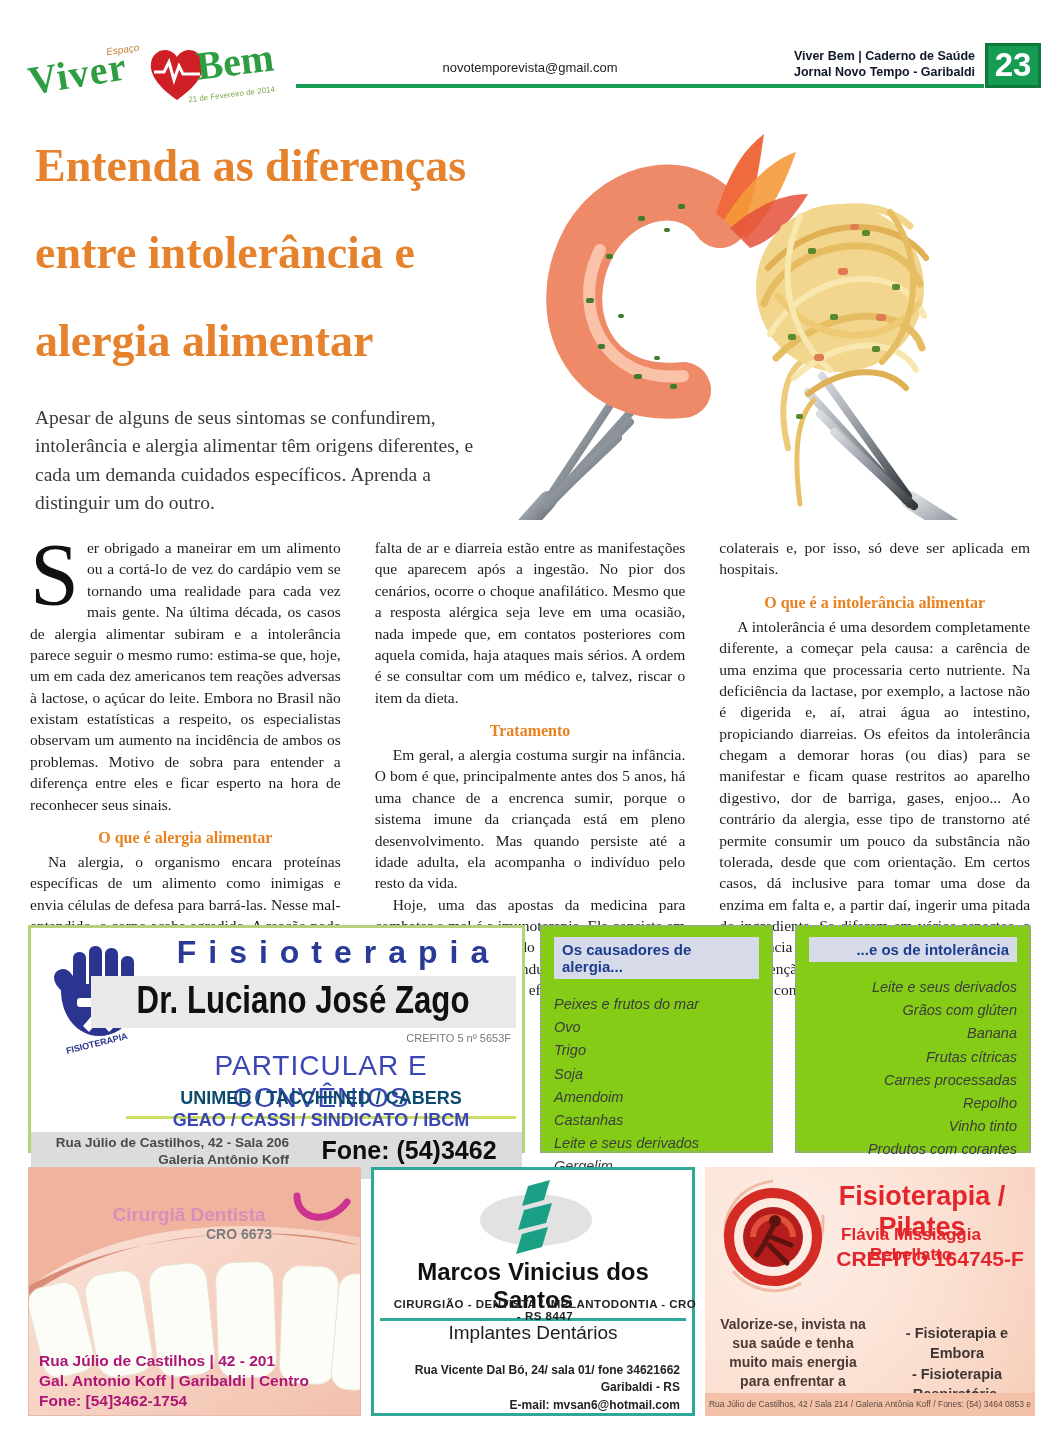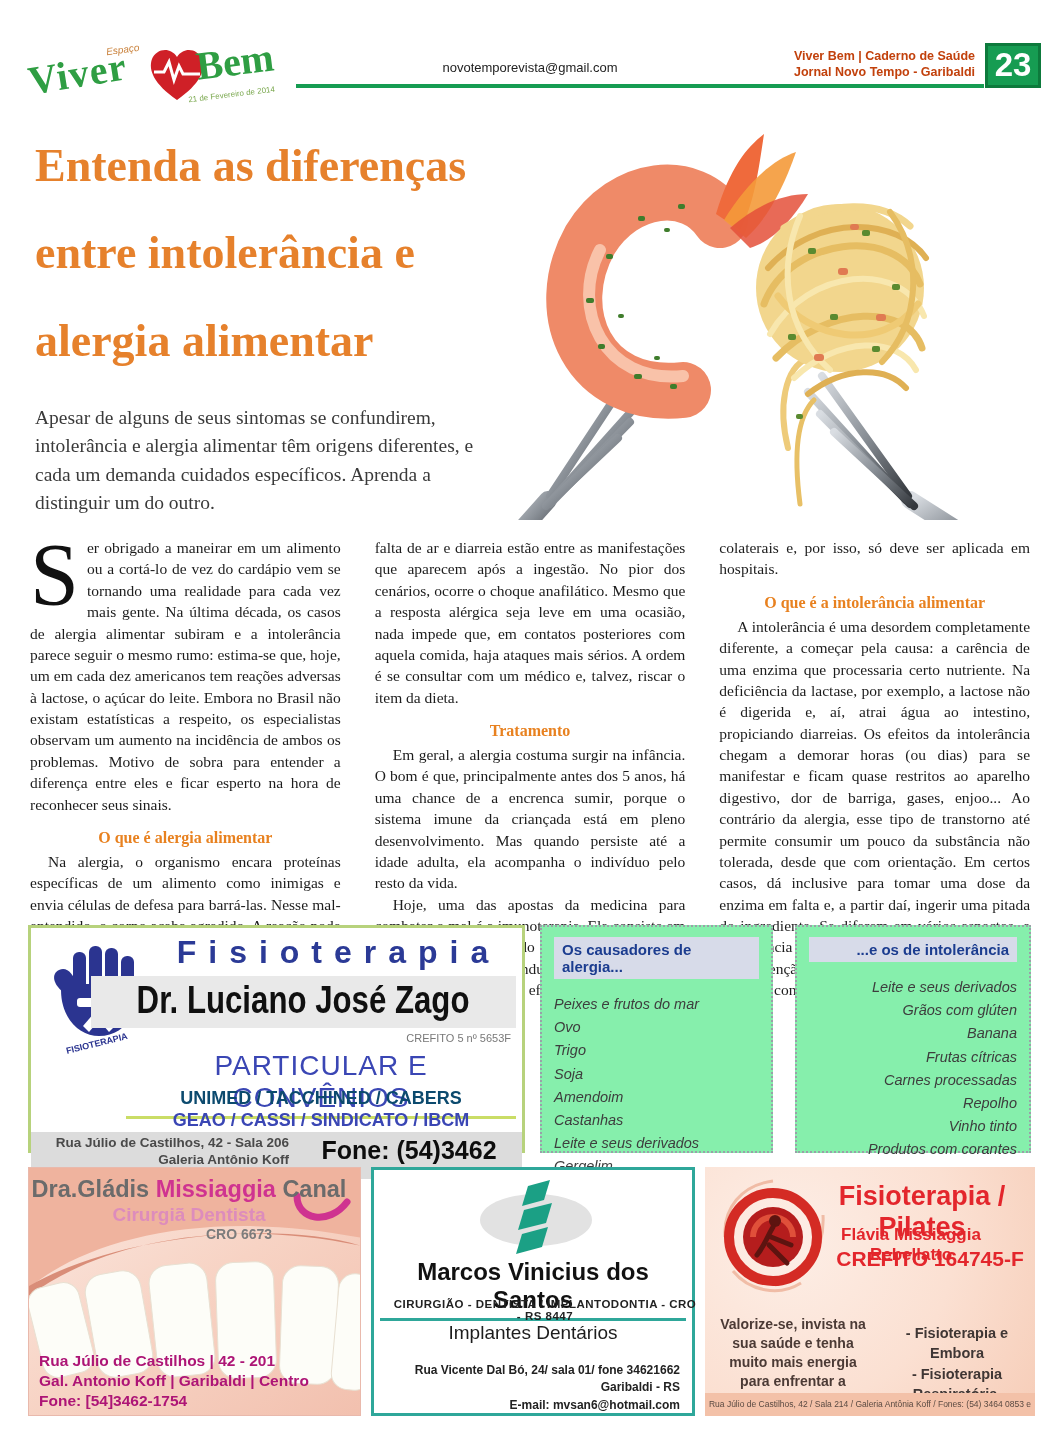--- a/index.html
+++ b/index.html
@@ -10,21 +10,21 @@
 
   
   #logo{left:28px;top:42px;width:290px;height:70px;}
   .logo-espaco{position:absolute;left:78px;top:2px;font-size:10px;color:#c9803a;font-style:italic;transform:rotate(-8deg);}
   .logo-viver{position:absolute;left:0px;top:8px;font-size:40px;font-weight:bold;color:#2f9e43;transform:rotate(-9deg);letter-spacing:1px;}
   .logo-bem{position:absolute;left:168px;top:-4px;font-size:40px;font-weight:bold;color:#2f9e43;transform:rotate(-7deg);}
   .logo-date{position:absolute;left:160px;top:48px;font-size:8px;color:#7aa84e;transform:rotate(-7deg);}
   #logo-heart{position:absolute;left:118px;top:2px;width:62px;height:60px;}
   #hdr-email{left:330px;top:60px;width:400px;text-align:center;font-size:13px;color:#222;}
   #hdr-rule{left:296px;top:84px;width:688px;height:4px;background:#169c52;}
-  #hdr-edition{left:700px;top:48px;width:275px;text-align:right;font-size:12.5px;font-weight:bold;color:#c2410c;line-height:1.3;}
+  #hdr-edition{left:700px;top:48px;width:275px;text-align:right;font-size:12.5px;font-weight:bold;color:#0f172a;line-height:1.3;}
   #hdr-pagebox{left:985px;top:43px;width:56px;height:45px;background:#169c52;border:3px solid #0d7a3c;box-sizing:border-box;
                color:#fff;font-size:33px;font-weight:bold;text-align:center;line-height:38px;}
 
   
   #headline{left:35px;top:122px;width:470px;font-size:46px;font-weight:bold;color:#e6812c;line-height:1.9;}
   #headline span{display:block;}
   #lede{left:35px;top:404px;width:472px;font-size:19.5px;color:#3a3a3a;line-height:1.45;}
 
   
   #photo{left:478px;top:108px;width:580px;height:412px;}
@@ -46,21 +46,21 @@
   #zago-crefito{left:60px;top:104px;width:420px;text-align:right;font-size:11px;color:#787878;}
   #zago-conv{left:95px;top:122px;width:390px;text-align:center;color:#3a46b4;font-size:28px;letter-spacing:1px;border-bottom:3px solid #cadd66;padding-bottom:2px;}
   #zago-l2{left:95px;top:160px;width:390px;text-align:center;color:#0c4a6e;font-weight:bold;font-size:18px;}
   #zago-l3{left:95px;top:182px;width:390px;text-align:center;color:#3a46b4;font-weight:bold;font-size:18px;}
   #zago-foot{left:0;top:204px;width:491px;height:47px;background:#dcdcdc;}
   #zago-addr{left:8px;top:207px;width:250px;text-align:right;font-size:13.5px;font-weight:bold;color:#4a4a4a;line-height:1.25;}
   #zago-phone{left:268px;top:208px;width:220px;text-align:center;font-size:25px;font-weight:bold;color:#0d0d0d;}
   #zago-logo{left:12px;top:12px;width:118px;height:120px;}
 
   
-  .listbox{top:925px;height:228px;border:2px dotted #9aa0a8;box-sizing:border-box;background:#86efac;padding:10px 12px;}
+  .listbox{top:925px;height:228px;border:2px dotted #9aa0a8;box-sizing:border-box;background:#84cc16;padding:10px 12px;}
   #box-alergia{left:540px;width:233px;}
   #box-intol{left:795px;width:236px;}
   .listbox .bar{background:#d7dbe9;color:#1b3c8f;font-weight:bold;font-size:15px;padding:4px 8px;}
   #box-intol .bar{text-align:right;}
   .listbox ul{list-style:none;margin:14px 0 0 0;padding:0;font-style:italic;font-size:14.5px;color:#3d3d3d;line-height:1.6;}
   #box-intol ul{text-align:right;}
 
   
   #ad-gladis{left:28px;top:1167px;width:333px;height:249px;overflow:hidden;box-sizing:border-box;border:1px solid #e9b9ac;}
   #gladis-name{left:0;top:8px;width:320px;text-align:center;font-size:23.5px;font-weight:bold;}
@@ -291,25 +291,20 @@
       <g fill="#fdfdf8" stroke="#e8e0d2" stroke-width="1">
         <rect x="6" y="116" width="52" height="92" rx="16" transform="rotate(-14 32 162)"></rect>
         <rect x="62" y="104" width="56" height="104" rx="18" transform="rotate(-10 90 156)"></rect>
         <rect x="124" y="96" width="58" height="112" rx="18" transform="rotate(-6 153 152)"></rect>
         <rect x="188" y="94" width="58" height="116" rx="18" transform="rotate(-2 217 152)"></rect>
         <rect x="252" y="98" width="56" height="118" rx="18" transform="rotate(2 280 157)"></rect>
         <rect x="306" y="106" width="40" height="116" rx="16" transform="rotate(5 326 164)"></rect>
       </g>
       <path d="M268 28 C268 52 300 58 318 34" fill="none" stroke="#cf3390" stroke-width="7" stroke-linecap="round"></path>
     </svg>
-    <div class="abs" id="gladis-name">
-      <span style="color:#6b6b6b;">Dra.Gládis</span>
-      <span style="color:#cf3390;">Missiaggia</span>
-      <span style="color:#6b6b6b;">Canal</span>
-    </div>
     <div class="abs" id="gladis-role">Cirurgiã Dentista</div>
     <div class="abs" id="gladis-cro">CRO 6673</div>
     <div class="abs" id="gladis-addr">
       <div>Rua Júlio de Castilhos | 42 - 201</div>
       <div>Gal. Antonio Koff | Garibaldi | Centro</div>
       <div>Fone: [54]3462-1754</div>
     </div>
   </div>
 
   <div class="abs sans" id="ad-marcos">

